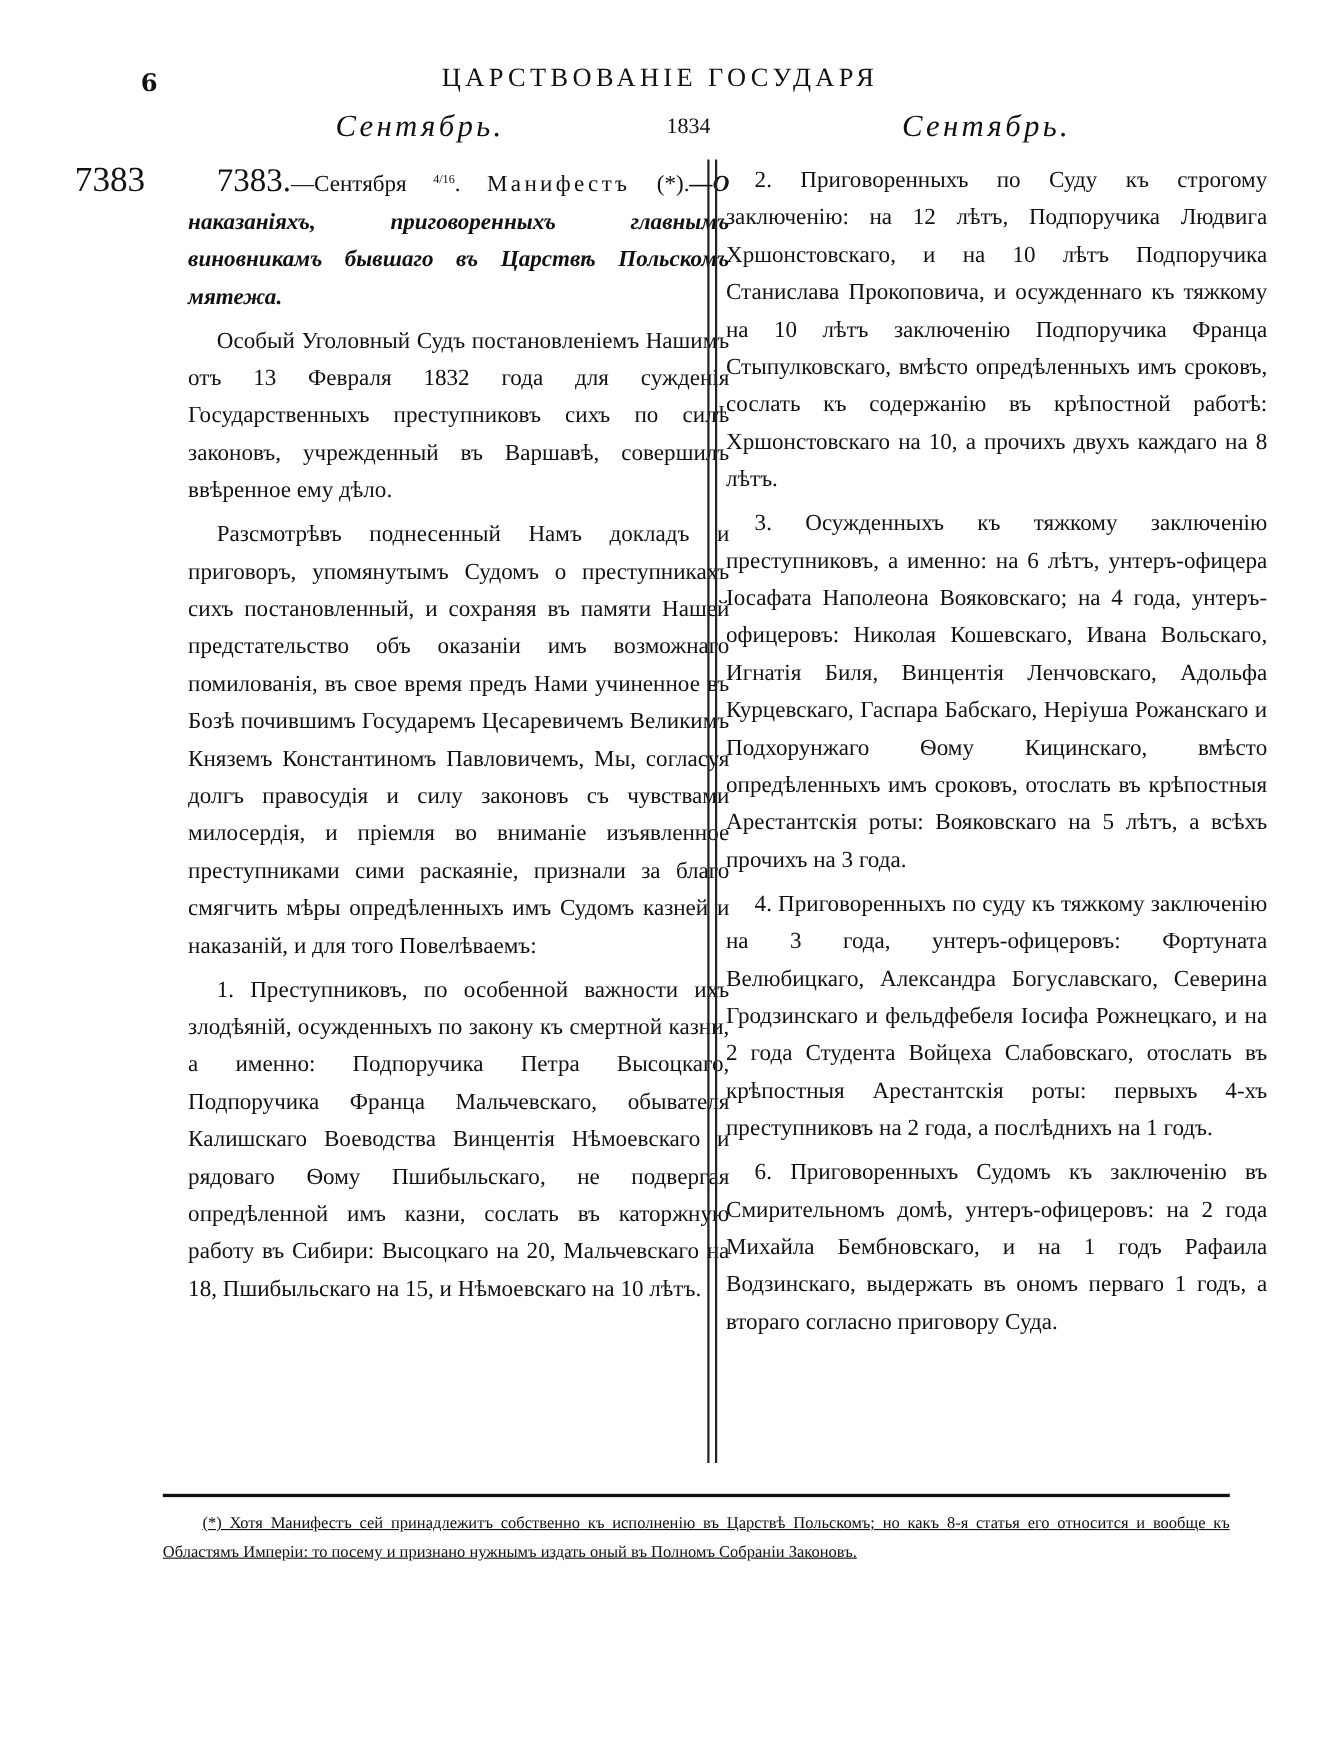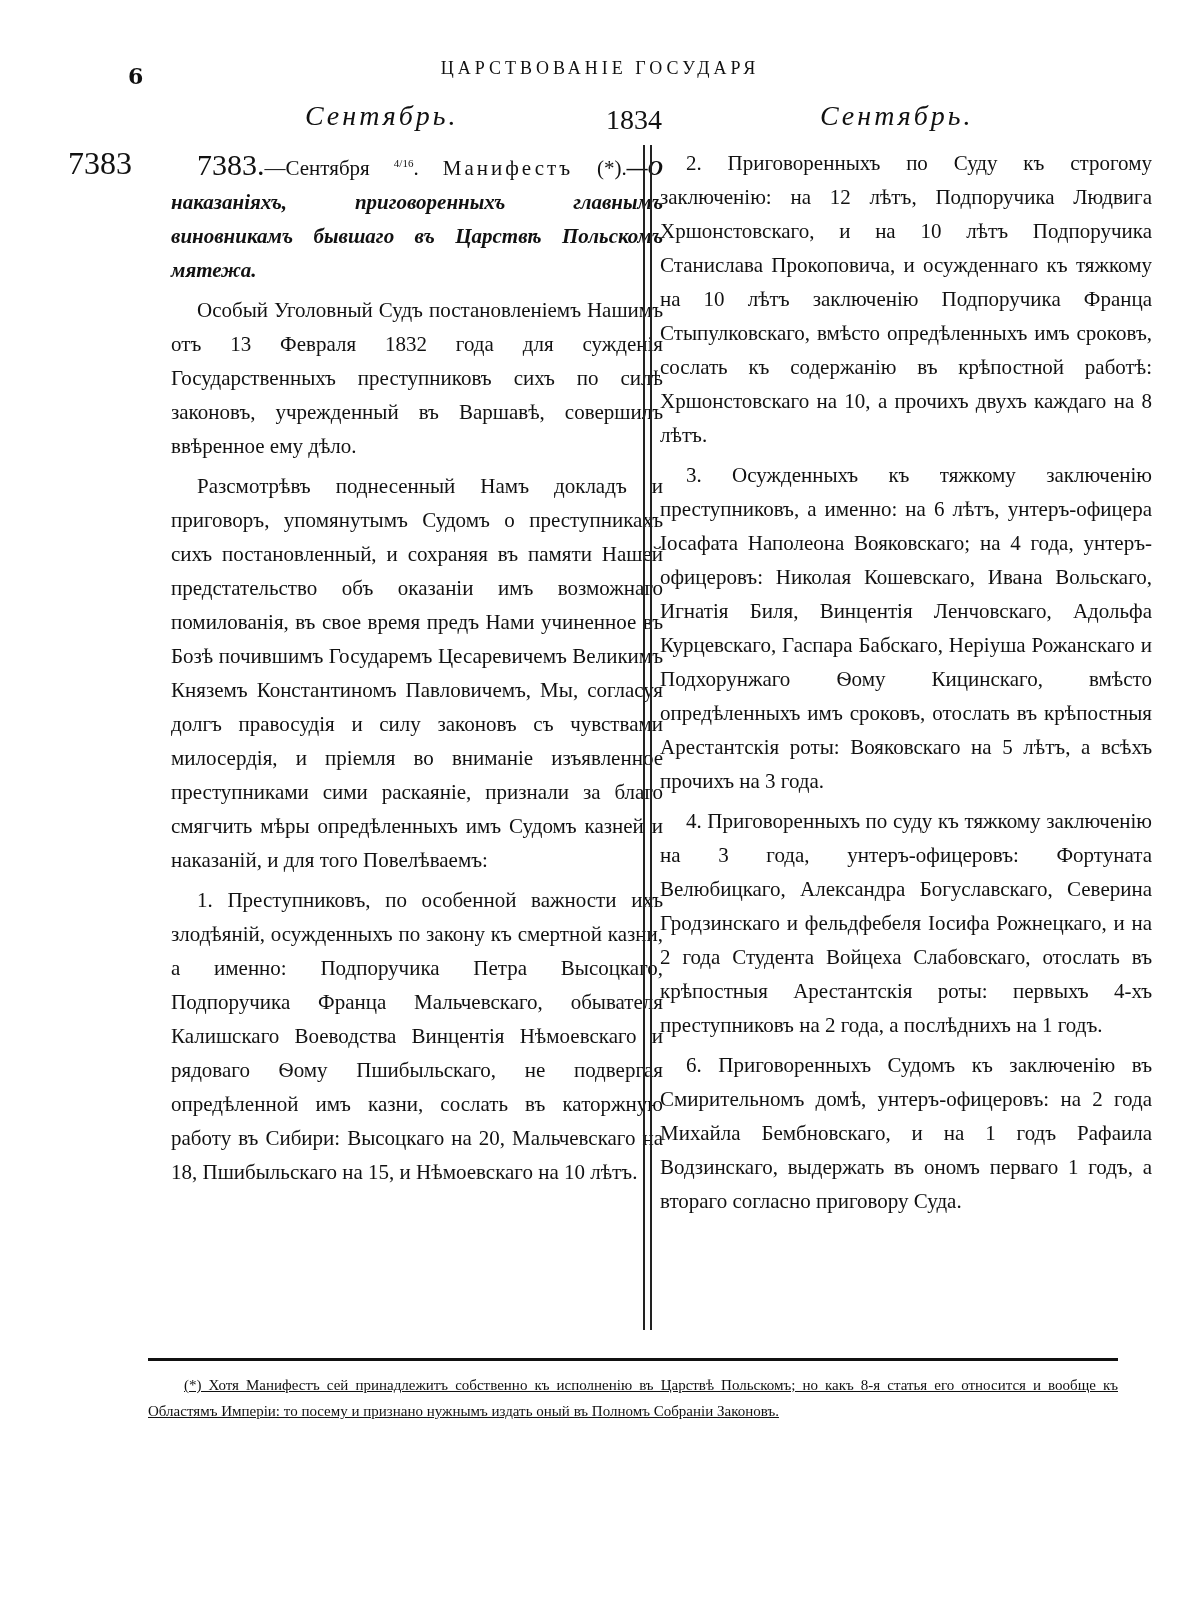--- a/index.html
+++ b/index.html
@@ -1,20 +1,20 @@
 <!DOCTYPE html>
 <html><head>
 <meta charset="utf-8">
 <style>
   html, body { margin: 0; padding: 0; background: #ffffff; }
   body { width: 1200px; height: 1601px; position: relative; overflow: hidden; color: #111; font-family: "DejaVu Serif", serif; }
   .page-number { position: absolute; left: 128px; top: 63px; font-size: 22px; font-weight: bold; }
-  .running-head { position: absolute; left: 0; width: 1200px; top: 58px; text-align: center; font-size: 18px; letter-spacing: 4px; font-family: "Liberation Serif", serif; }
+  .running-head { position: absolute; left: 0; width: 1200px; top: 58px; text-align: center; font-size: 24px; letter-spacing: 4px; font-family: "Liberation Serif", serif; }
   .month-left { position: absolute; left: 305px; top: 100px; font-size: 28px; font-style: italic; letter-spacing: 3px; font-family: "Liberation Serif", serif; }
-  .year { position: absolute; left: 606px; top: 104px; font-size: 28px; font-family: "Liberation Serif", serif; }
+  .year { position: absolute; left: 606px; top: 104px; font-size: 20px; font-family: "Liberation Serif", serif; }
   .month-right { position: absolute; left: 820px; top: 100px; font-size: 28px; font-style: italic; letter-spacing: 3px; font-family: "Liberation Serif", serif; }
   .margin-number { position: absolute; left: 68px; top: 145px; font-size: 32px; font-family: "Liberation Serif", serif; }
   .col { position: absolute; top: 146px; font-family: "Liberation Serif", serif; font-size: 21px; line-height: 34px; text-align: justify; }
   .col-left { left: 155px; width: 492px; margin-left: 16px; }
   .col-right { left: 660px; width: 492px; }
   .col p { margin: 0 0 6px 0; text-indent: 26px; }
   .heading-line { text-indent: 0; }
   .art-num { font-size: 30px; font-weight: normal; }
   .italic-title { font-style: italic; font-weight: bold; }
   .spaced { letter-spacing: 3px; }

